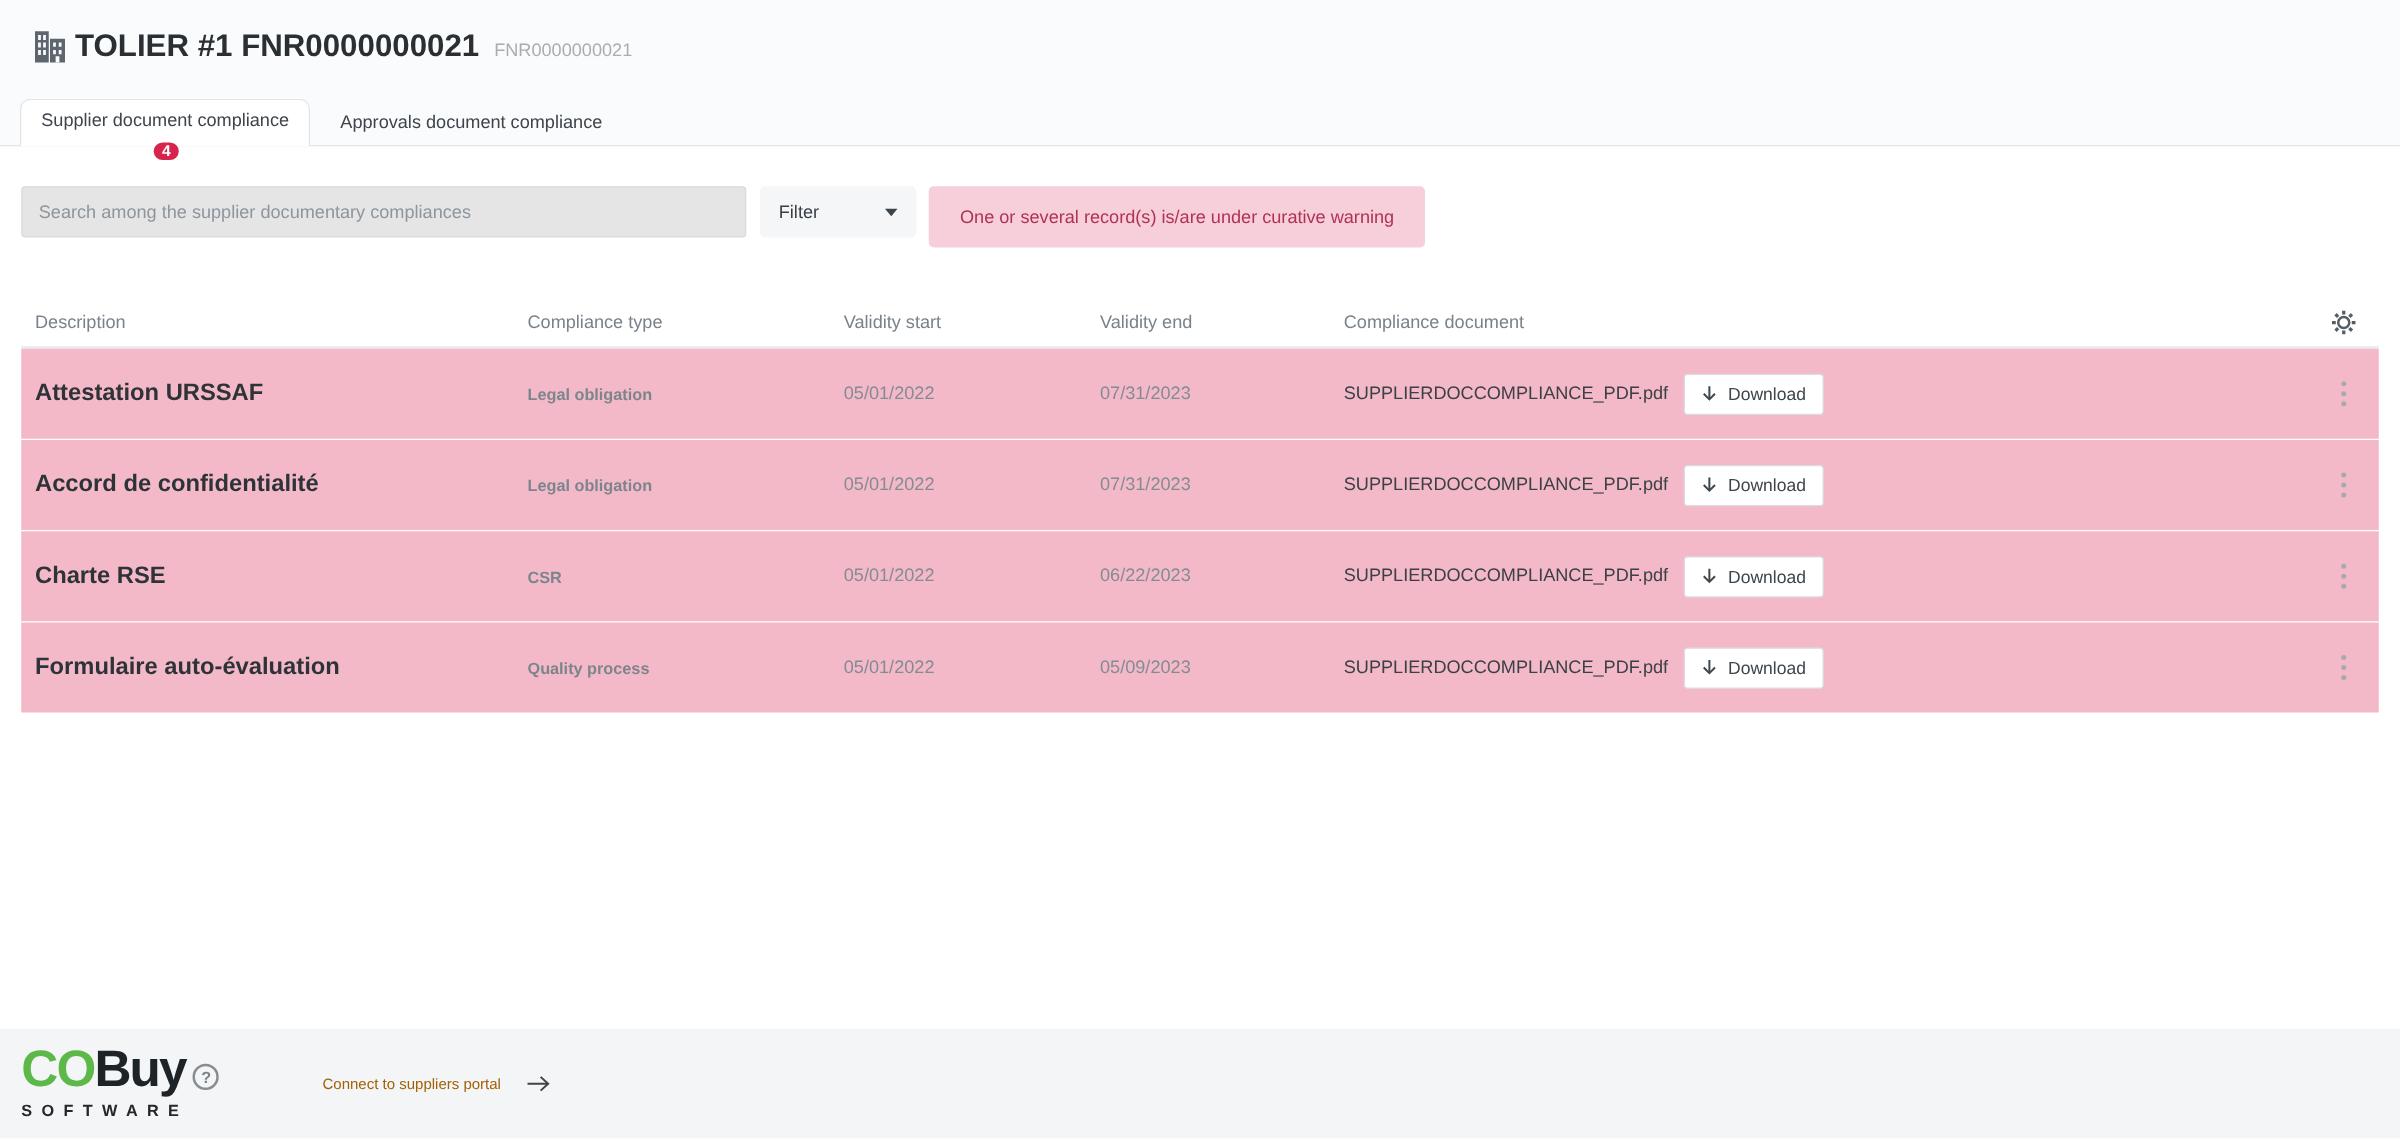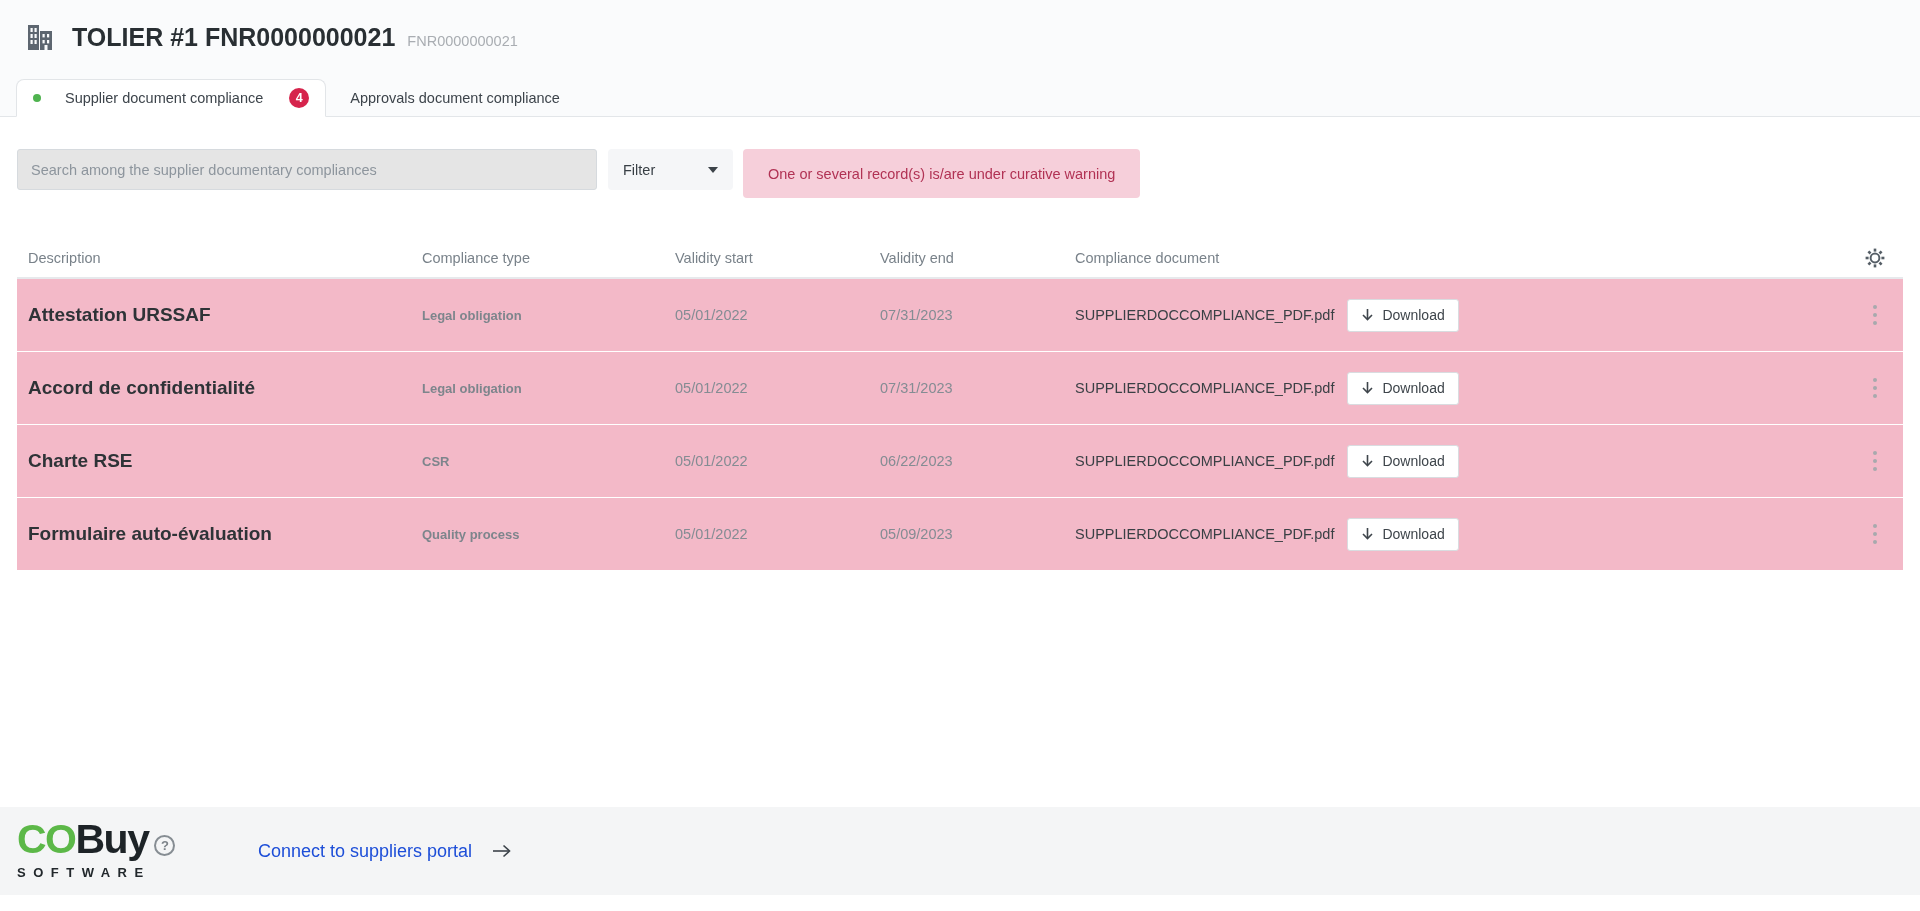--- a/index.html
+++ b/index.html
@@ -3,27 +3,27 @@
 <meta charset="utf-8">
 <style>
   html,body{margin:0;padding:0;}
   body{font-family:"Liberation Sans","DejaVu Sans",sans-serif;background:#fff;}
   .page{position:relative;width:1920px;height:911px;background:#fff;overflow:hidden;}
 
   
   .topband{position:absolute;top:0;left:0;right:0;height:116px;background:#fafbfc;border-bottom:1px solid #e3e6e9;}
   .brand{position:absolute;top:20px;left:22px;display:flex;align-items:center;}
   .brand svg{display:block;}
-  .titlewrap{display:flex;align-items:baseline;margin-left:16px;}
+  .titlewrap{display:flex;align-items:baseline;margin-left:4px;}
   .page-title{font-size:25px;font-weight:700;color:#292f33;letter-spacing:0;}
   .page-subtitle{font-size:14.5px;color:#a9adb2;margin-left:12px;font-weight:400;}
 
   .tabs{position:absolute;left:16px;bottom:-1px;display:flex;align-items:flex-end;}
   .tab{height:36px;display:flex;align-items:center;font-size:14.5px;color:#3d444b;cursor:pointer;}
-  .tab.active{background:#fff;border:1px solid #e2e5e8;border-bottom:1px solid #fff;border-radius:8px 8px 0 0;padding:0 16px;gap:24px;}
+  .tab.active{background:#fff;border:1px solid #e2e5e8;border-bottom:1px solid #fff;border-radius:8px 8px 0 0;padding:0 16px;gap:9px;flex-direction:column;}
   .tab.plain{padding:0 24px;margin-bottom:1px;}
   .dot{width:8px;height:8px;border-radius:50%;background:var(--dot-green,#4fb34f);}
   .badge{min-width:20px;height:20px;border-radius:10px;background:var(--badge,#d6244c);color:#fff;font-size:12.5px;font-weight:700;display:flex;align-items:center;justify-content:center;padding:0 5px;box-sizing:border-box;margin-left:2px;}
 
   
   .toolbar{position:absolute;top:149px;left:17px;right:17px;display:flex;align-items:flex-start;}
   .search{width:580px;height:41px;box-sizing:border-box;border:1px solid #d6dade;border-radius:3px;padding:0 13px;font-size:14.5px;color:#3a4147;background:#e5e5e5;outline:none;font-family:inherit;}
   .search::placeholder{color:#8d959d;}
   .filter{width:125px;height:41px;margin-left:11px;background:#f5f6f8;border-radius:4px;display:flex;align-items:center;justify-content:space-between;padding:0 15px;box-sizing:border-box;cursor:pointer;}
   .filter-label{font-size:14.5px;color:#383f45;}
@@ -39,29 +39,29 @@
   .cell-desc{font-size:19px;font-weight:700;color:#2e3337;}
   .cell-type{font-size:13px;font-weight:600;color:#7d858c;}
   .cell-date{font-size:14.5px;color:#848c93;}
   .cell-doc{display:flex;align-items:center;gap:13px;}
   .filename{font-size:14.5px;color:#3a4045;white-space:nowrap;}
   .dl-btn{height:33px;padding:0 13px;background:#fff;border:1px solid #d9dce0;border-radius:3px;display:flex;align-items:center;gap:8px;font-size:14px;color:#3e454b;cursor:pointer;font-family:inherit;}
   .kebab{display:flex;flex-direction:column;align-items:center;gap:4px;justify-self:center;cursor:pointer;padding:6px;}
   .kebab i{width:4px;height:4px;border-radius:50%;background:#a8a9ad;display:block;}
 
   
-  .footer{position:absolute;left:0;right:0;bottom:16px;height:88px;background:#f4f5f6;}
+  .footer{position:absolute;left:0;right:0;bottom:0;height:88px;background:#f4f5f6;}
   .logo{position:absolute;left:17px;top:12px;}
   .logo-main{display:flex;align-items:flex-start;}
   .logo-text{font-size:41px;font-weight:800;letter-spacing:-1.5px;color:#1d2327;line-height:1;}
   .logo-co{color:var(--logo-green,#5cb848);}
   .help{width:21px;height:21px;border-radius:50%;border:2px solid #868d93;color:#7c8389;font-size:13px;font-weight:700;display:flex;align-items:center;justify-content:center;margin-left:6px;margin-top:16px;box-sizing:border-box;cursor:pointer;}
   .logo-sub{font-size:13px;font-weight:700;color:#22282c;letter-spacing:7.5px;margin-top:5px;}
   .portal{position:absolute;left:258px;top:0;height:100%;display:flex;align-items:center;gap:20px;cursor:pointer;}
-  .portal-label{font-size:18px;color:#1d4ed8;}
+  .portal-label{font-size:12px;color:#a16207;}
 </style>
 </head>
 <body>
 
 <div class="page">
 
   <div class="topband">
     <div class="brand">
       <span>
         <svg width="34" height="34" viewBox="0 0 34 34">

